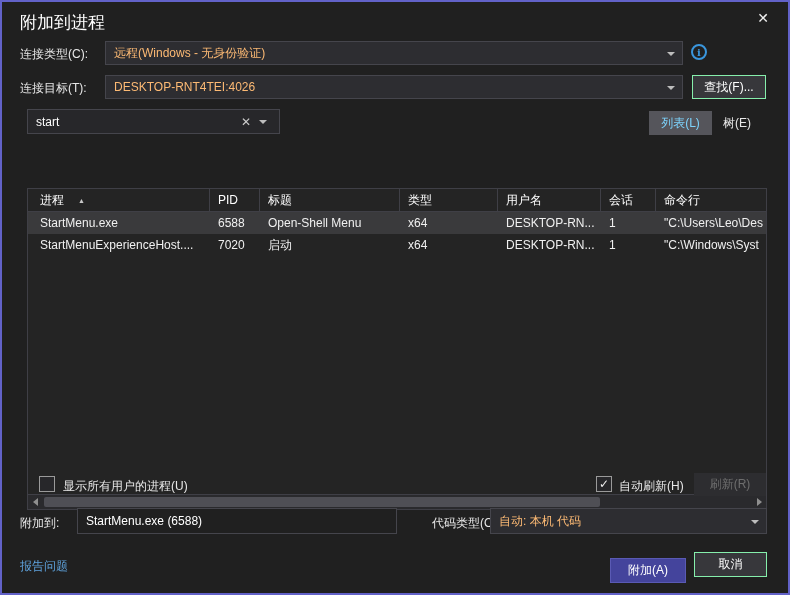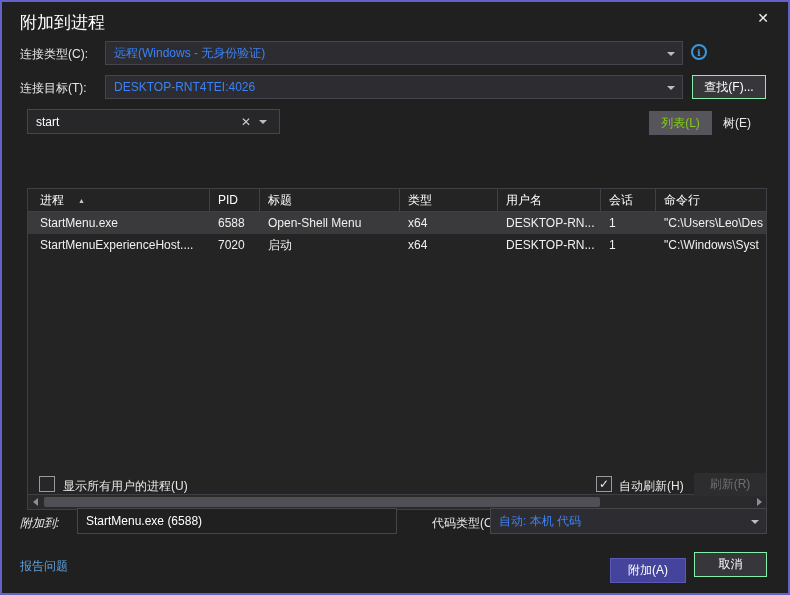--- a/index.html
+++ b/index.html
@@ -18,21 +18,21 @@
   .title { position:absolute; left:18px; top:9px; font-size:17px; color:#ffffff; }
   .close-btn { position:absolute; right:14px; top:6px; width:22px; height:20px;
     display:flex; align-items:center; justify-content:center;
     color:#f0f0f0; font-size:14px; cursor:default; }
 
   
   .label { position:absolute; color:#e8e8e8; white-space:nowrap; }
 
   .combo {
     position:absolute; height:24px; background:#2d2d31; border:1px solid #45454c;
-    display:flex; align-items:center; padding:0 22px 0 8px; color:#3b82f6;
+    display:flex; align-items:center; padding:0 22px 0 8px; color:#fdba74;
     white-space:nowrap; overflow:hidden;
   }
   .combo .caret {
     position:absolute; right:7px; top:10px; width:0; height:0;
     border-left:4px solid transparent; border-right:4px solid transparent;
     border-top:4px solid #bdbdbd;
   }
 
   .btn {
     position:absolute; background:#37373b; border:1px solid #86efac; color:#ffffff;
@@ -54,21 +54,21 @@
     background:#27272a; border:1px solid #45454c;
     display:flex; align-items:center; padding:0 12px 0 8px; color:#ffffff;
   }
   .search-text { flex:1; }
   .search-clear { color:#cccccc; font-size:12px; padding:0 6px; }
   .search-caret { width:0; height:0; border-left:4px solid transparent;
     border-right:4px solid transparent; border-top:4px solid #bdbdbd; margin-left:2px; }
 
   .view-btn { position:absolute; top:109px; height:24px; display:flex;
     align-items:center; justify-content:center; color:#e8e8e8; }
-  .view-btn.selected { background:#55555b; color:#84cc16; }
+  .view-btn.selected { background:#55555b; color:#7dd3fc; }
 
   
   .table {
     position:absolute; left:25px; top:138px; width:740px; height:322px;
     background:#242424; border:1px solid #3f3f46;margin-top:48px;
   }
   .thead { display:flex; height:23px; border-bottom:1px solid #3f3f46; }
   .th { display:flex; align-items:center; padding-left:8px; color:#ffffff;
     border-right:1px solid #3f3f46; overflow:hidden; white-space:nowrap; }
   .th:first-child { padding-left:12px; }
@@ -202,21 +202,21 @@
     </div>
   </div>
 
   <div class="checkbox" style="left:37px; top:474px;"></div>
   <div class="label" style="left:61px; top:476px;">显示所有用户的进程(U)</div>
 
   <div class="checkbox checked" style="left:594px; top:474px;"></div>
   <div class="label" style="left:617px; top:476px;">自动刷新(H)</div>
   <div class="btn disabled" style="left:692px; top:471px; width:72px; height:23px;">刷新(R)</div>
 
-  <div class="label" style="left:18px; top:513px;font-style:italic;">附加到:</div>
+  <div class="label" style="left:18px; top:513px;">附加到:</div>
   <div class="textbox" style="left:75px; top:506px; width:320px;">
     <span>StartMenu.exe (6588)</span>
   </div>
   <div class="label" style="left:430px; top:513px;">代码类型(O):</div>
   <div class="combo" style="left:488px; top:506px; width:277px; height:26px;">
     <span>自动: 本机 代码</span>
     <span class="caret" style="top:11px;"></span>
   </div>
 
   <div class="link" style="left:18px; top:556px;">报告问题</div>

